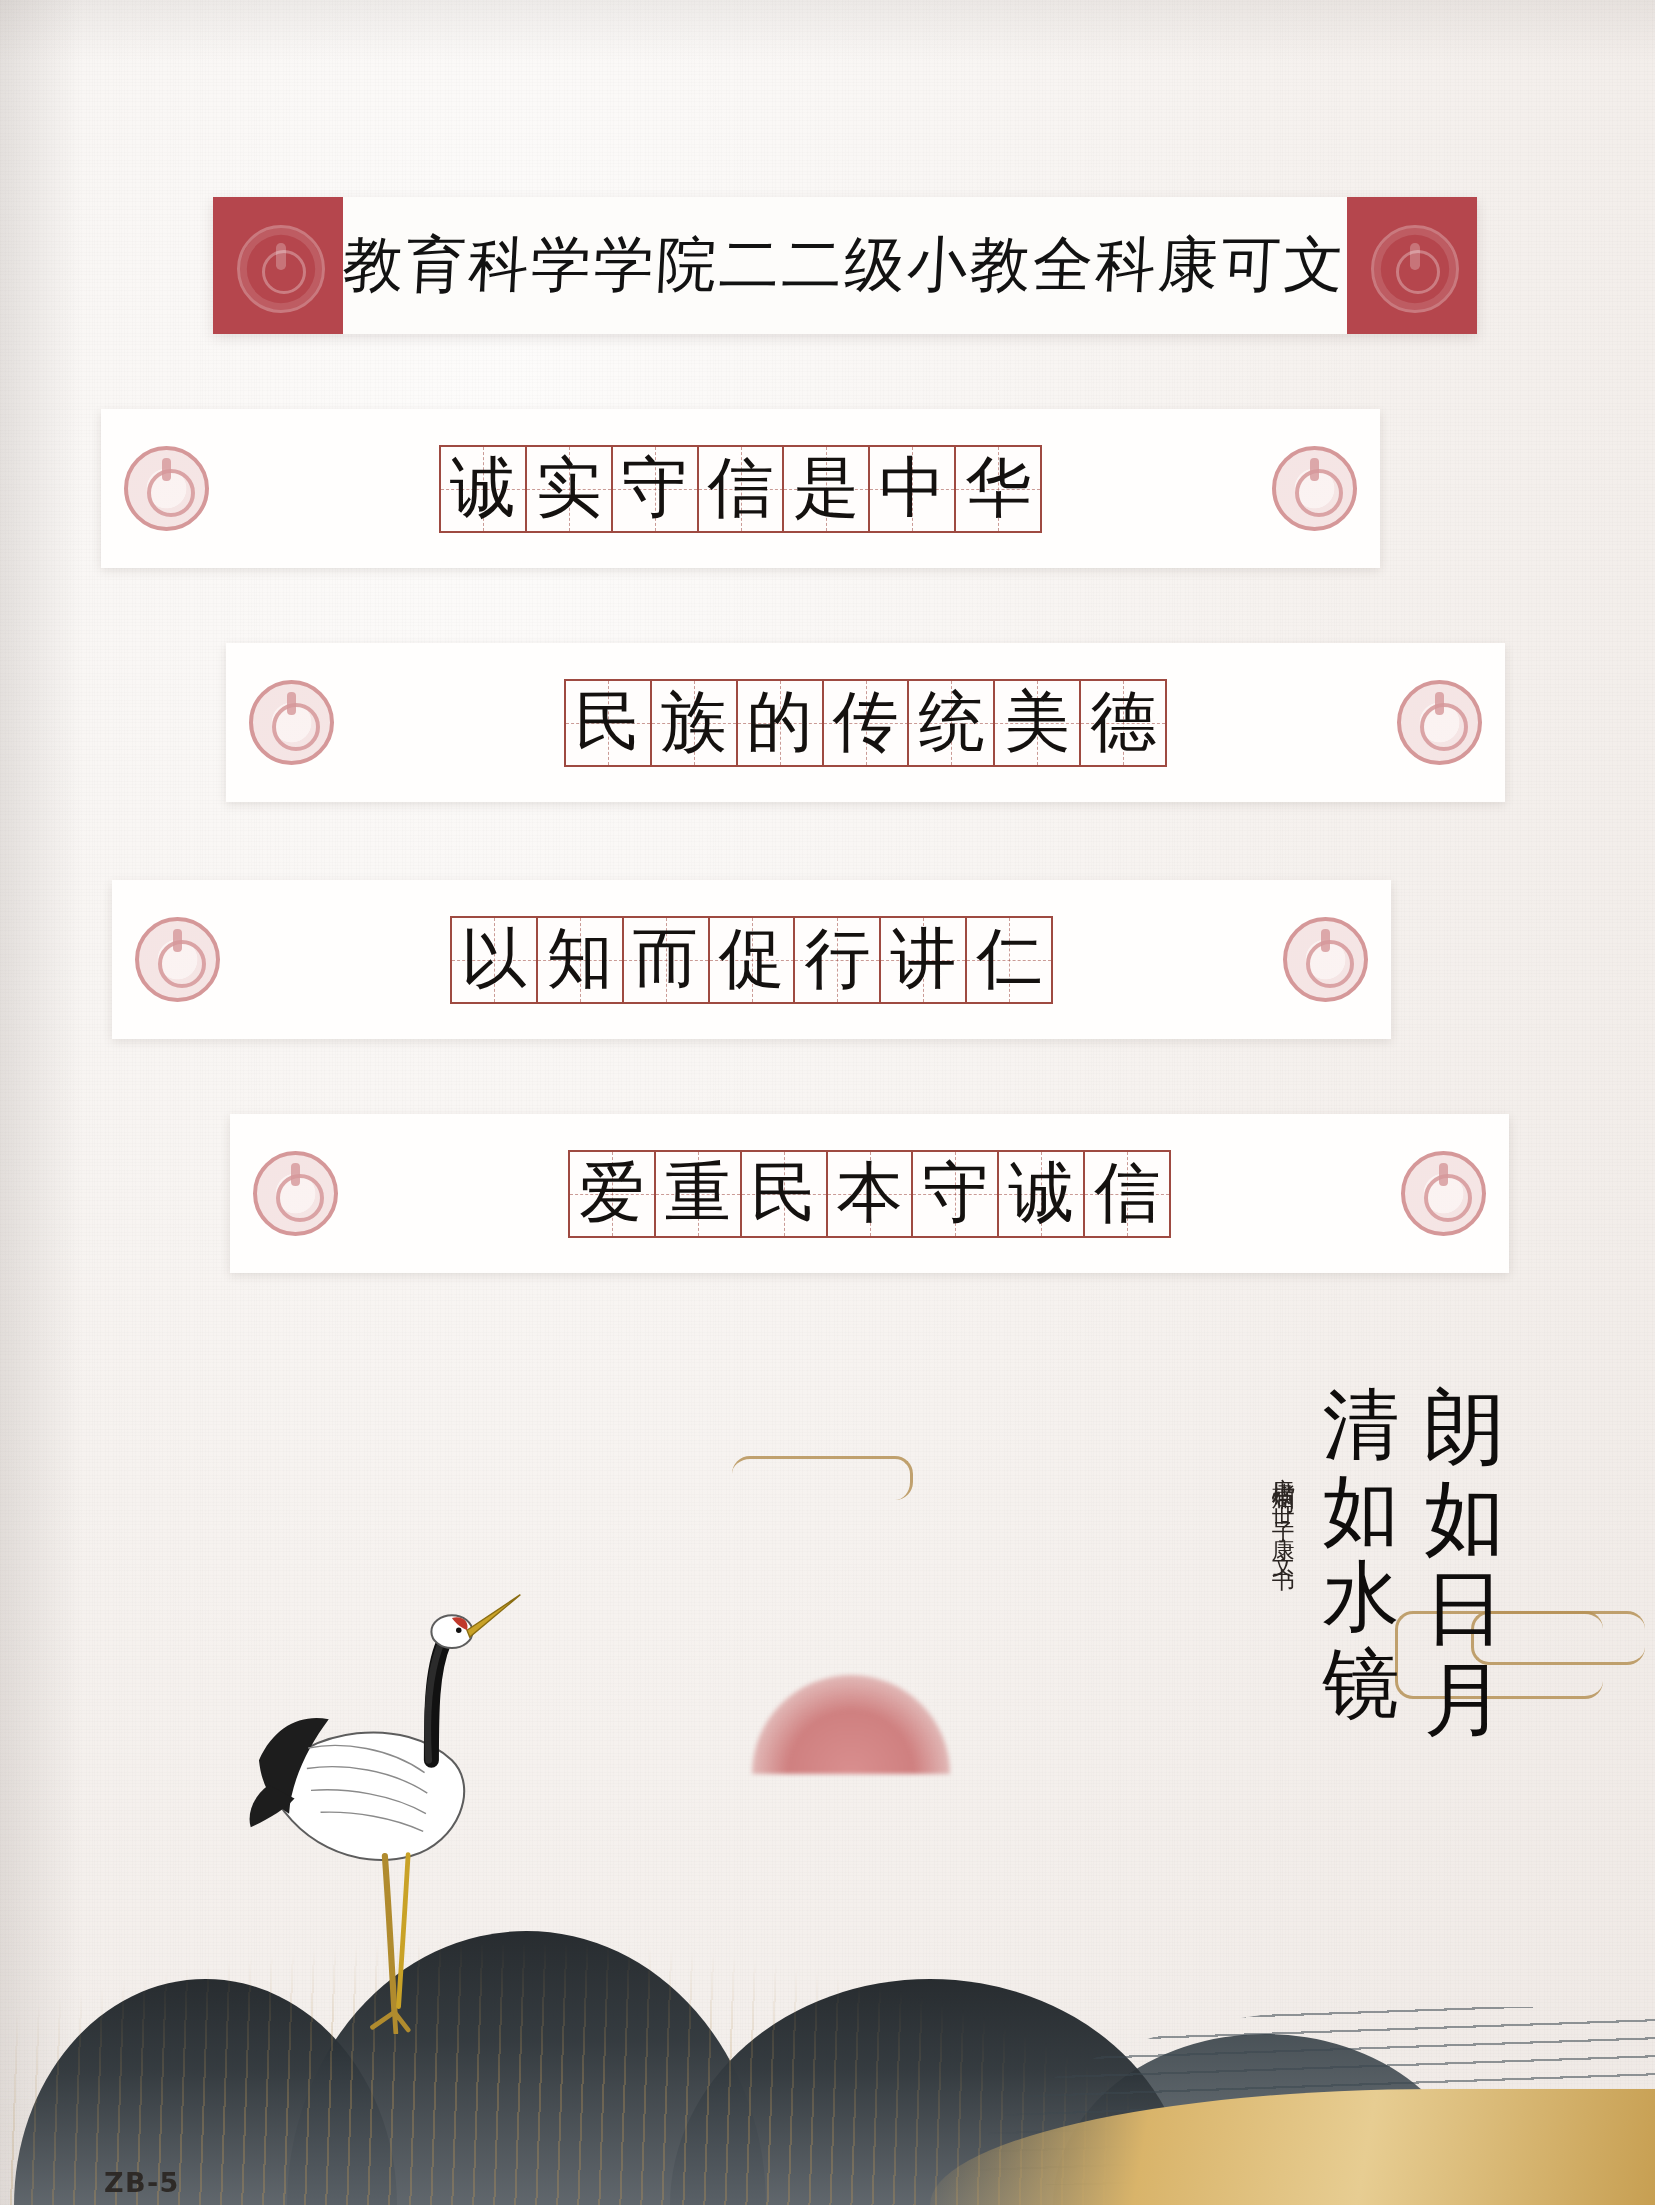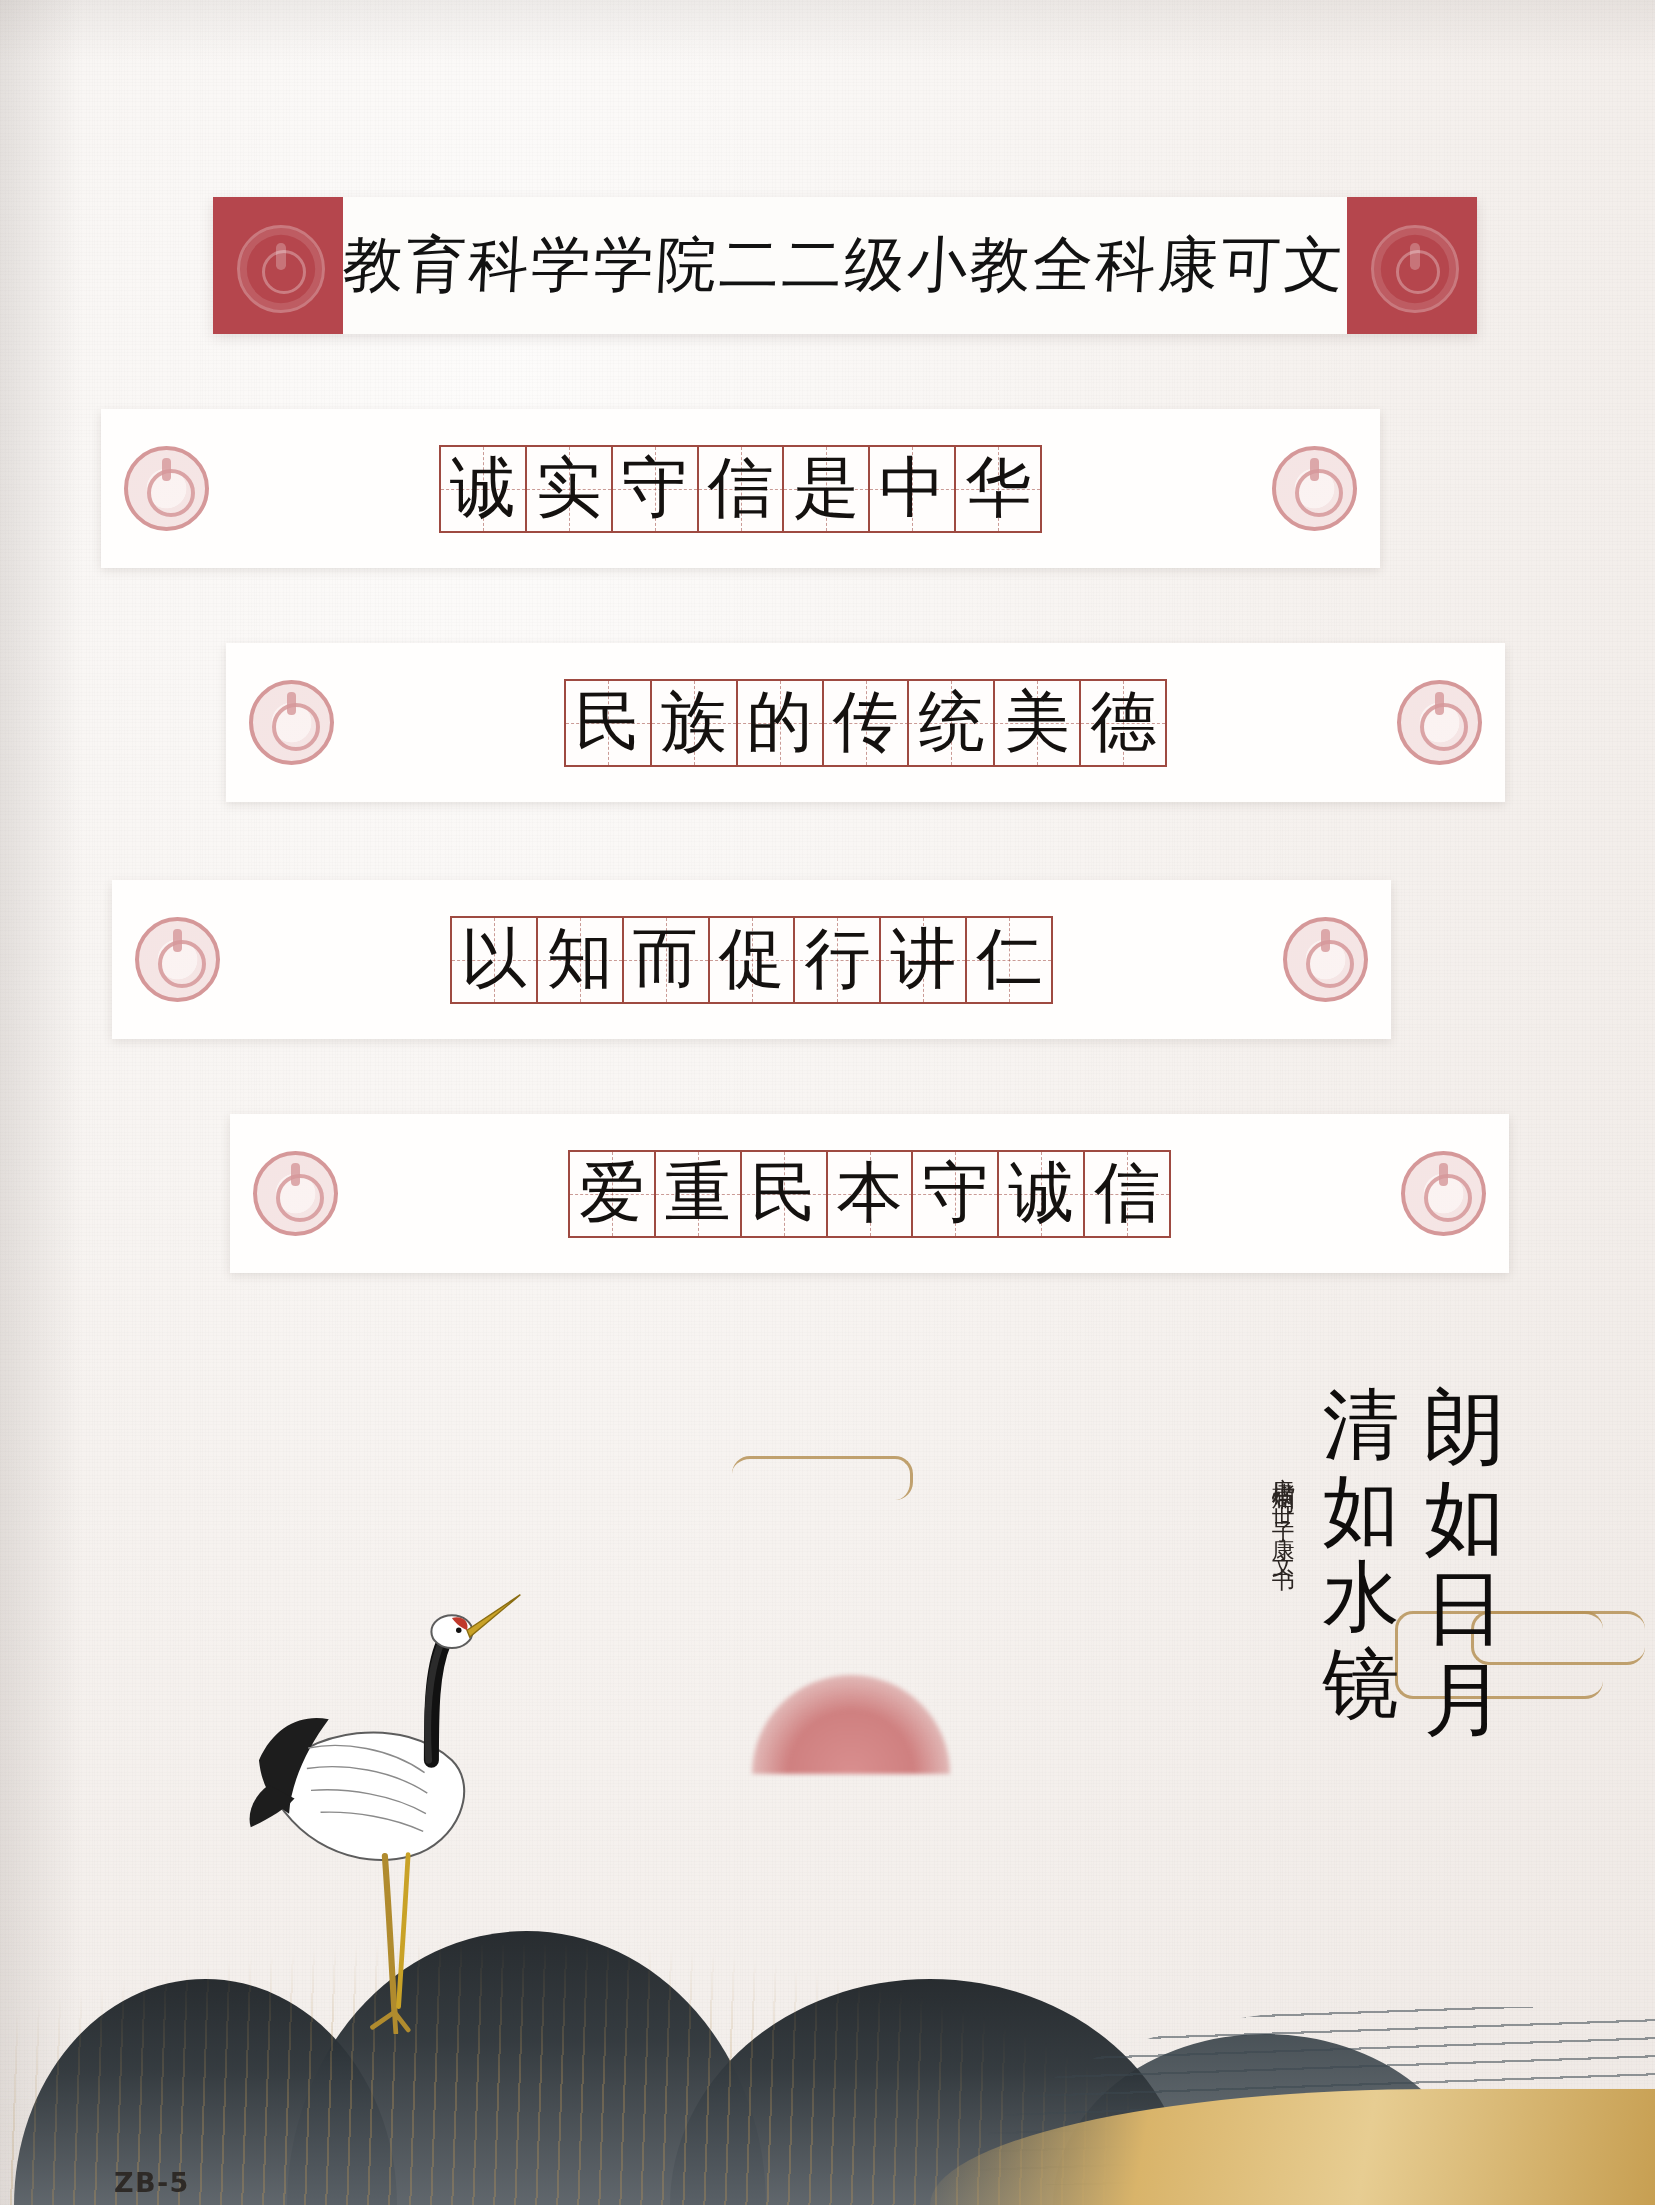--- a/index.html
+++ b/index.html
@@ -212,21 +212,21 @@
     display:flex;flex-direction:column;align-items:center;
     font-family:"DejaVu Serif","Liberation Serif",serif;
     font-size:23px;line-height:1.25;color:#2b2522;
     margin-top:12.3px;
     writing-mode:vertical-rl;
     height:226px;letter-spacing:4.1px;
   }
 
   
   .footer-code{
-    position:absolute;left:114px;bottom:6.8px;
+    position:absolute;left:104px;bottom:6.8px;
     font-family:"DejaVu Sans","Liberation Sans",sans-serif;
     font-size:27px;font-weight:bold;color:#2e2a27;letter-spacing:1.4px;
   }
 </style>
 </head>
 <body>
 
 <div class="paper"></div>
 <div class="shadow-left"></div>
 <div class="shadow-top"></div>

